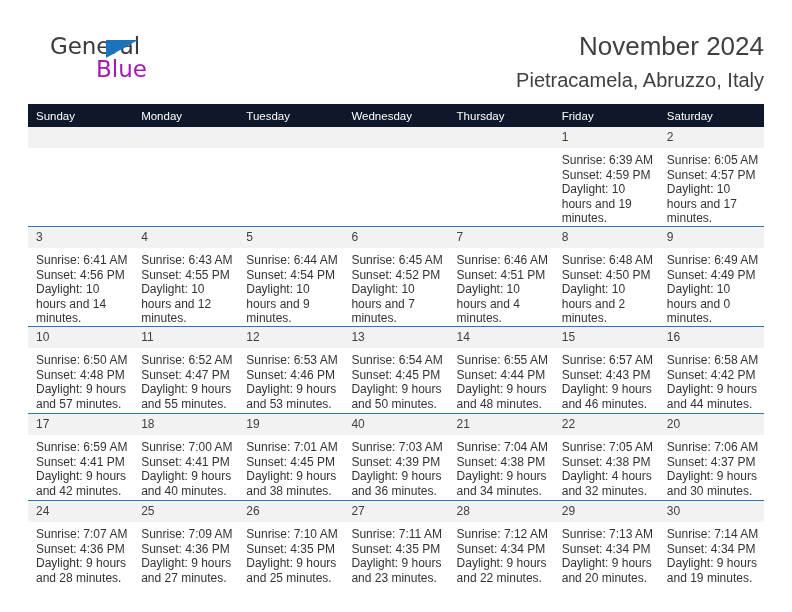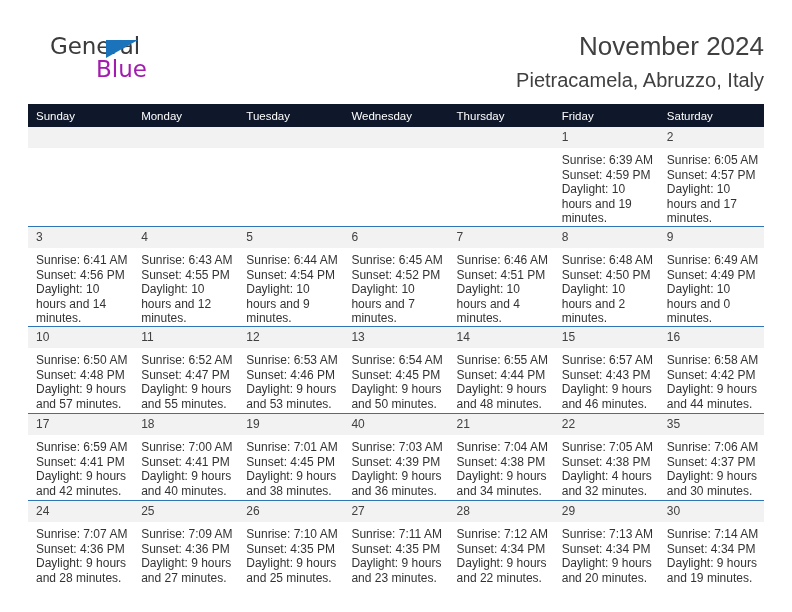--- a/index.html
+++ b/index.html
@@ -397,21 +397,21 @@
           </td>
           <td>
             <div class="daynum">22</div>
             <div class="detail">
               <div>Sunrise: 7:05 AM</div>
               <div>Sunset: 4:38 PM</div>
               <div class="daylight">Daylight: 4 hours and 32 minutes.</div>
             </div>
           </td>
           <td>
-            <div class="daynum">35</div>
+            <div class="daynum">20</div>
             <div class="detail">
               <div>Sunrise: 7:06 AM</div>
               <div>Sunset: 4:37 PM</div>
               <div class="daylight">Daylight: 9 hours and 30 minutes.</div>
             </div>
           </td>
         </tr>
         <tr class="week">
           <td>
             <div class="daynum">24</div>

